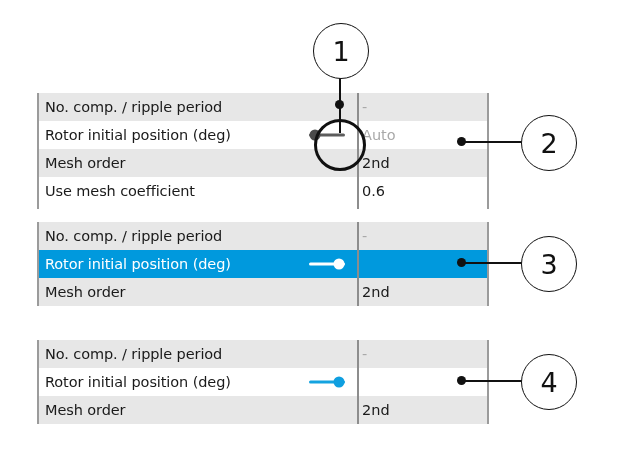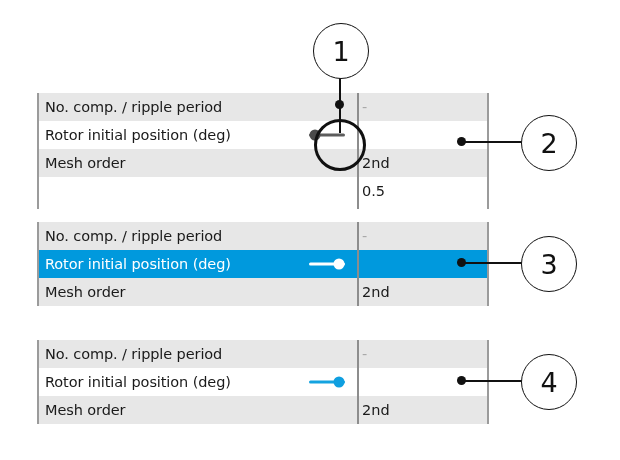--- a/index.html
+++ b/index.html
@@ -162,34 +162,40 @@
       </div>
 
       <div class="prow">
         <div class="pleft">
           <span class="plabel">Rotor initial position (deg)</span>
         </div>
         <div class="slider v-left" style="left:272px;">
           <div class="track"></div>
           <div class="knob"></div>
         </div>
+        <div class="pright">
+          <span class="pvalue muted">Auto</span>
+        </div>
       </div>
 
       <div class="prow alt">
         <div class="pleft">
           <span class="plabel">Mesh order</span>
         </div>
         <div class="pright">
           <span class="pvalue">2nd</span>
         </div>
       </div>
 
       <div class="prow">
-        <div class="pright">
-          <span class="pvalue">0.5</span>
+        <div class="pleft">
+          <span class="plabel">Use mesh coefficient</span>
+        </div>
+        <div class="pright">
+          <span class="pvalue">0.6</span>
         </div>
       </div>
     </div>
     <div class="vdiv left"></div>
     <div class="vdiv mid"></div>
     <div class="vdiv right"></div>
   </div>
 
   <div class="ptable" id="t2" style="left:37px;top:222px;width:452px;height:84px;">
     <div class="rows">

